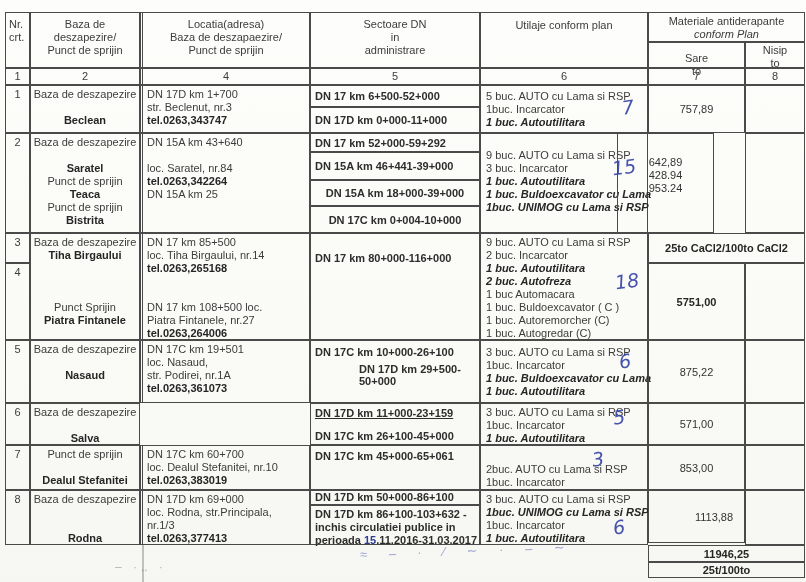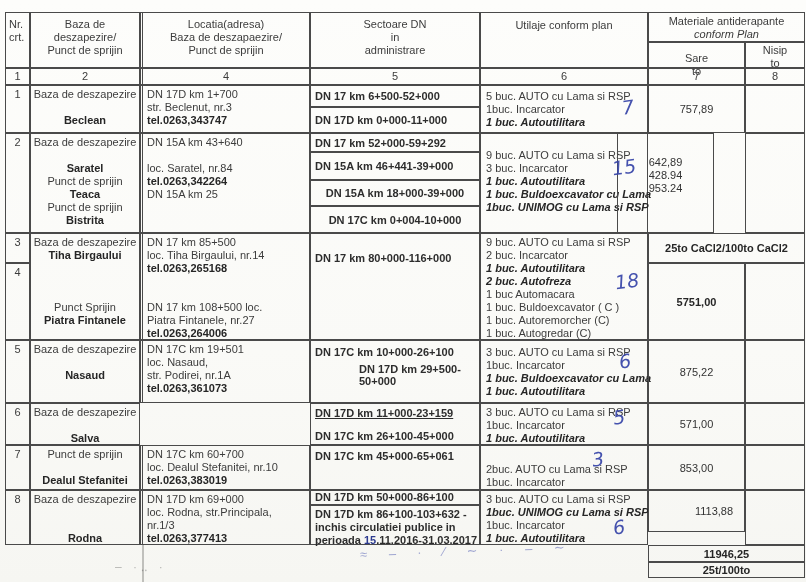--- a/index.html
+++ b/index.html
@@ -262,21 +262,21 @@
         <div>inchis circulatiei publice in</div>
       </div>
     <div style="line-height:13px;"><span>perioada </span><span class="hw-inline">15</span><span>.11.2016-31.03.2017</span></div>
   </div>
   <div class="cell util lines" style="left:480px;top:490px;width:168px;height:55px;">
       <div>3 buc. AUTO cu Lama si RSP</div>
       <div class="bi">1buc. UNIMOG cu Lama si RSP</div>
       <div>1buc. Incarcator</div>
       <div class="bi">1 buc. Autoutilitara</div>
     </div>
-  <div class="cell cc sareval" style="left:648px;top:490px;width:97px;height:42px;padding-left:35px;">1113,88</div>
+  <div class="cell cc sareval" style="left:648px;top:490px;width:97px;height:53px;padding-left:35px;">1113,88</div>
   <div class="cell" style="left:745px;top:490px;width:60px;height:55px;"></div>
 
   <div class="cell cc b" style="left:648px;top:545px;width:157px;height:17px;">11946,25</div>
   <div class="cell cc b" style="left:648px;top:562px;width:157px;height:16px;">25t/100to</div>
 
   <div class="hw" style="left:622px;top:98px;">7</div>
   <div class="hw" style="left:612px;top:158px;">15</div>
   <div class="hw" style="left:615px;top:272px;">18</div>
   <div class="hw" style="left:619px;top:352px;">6</div>
   <div class="hw" style="left:613px;top:408px;">5</div>

